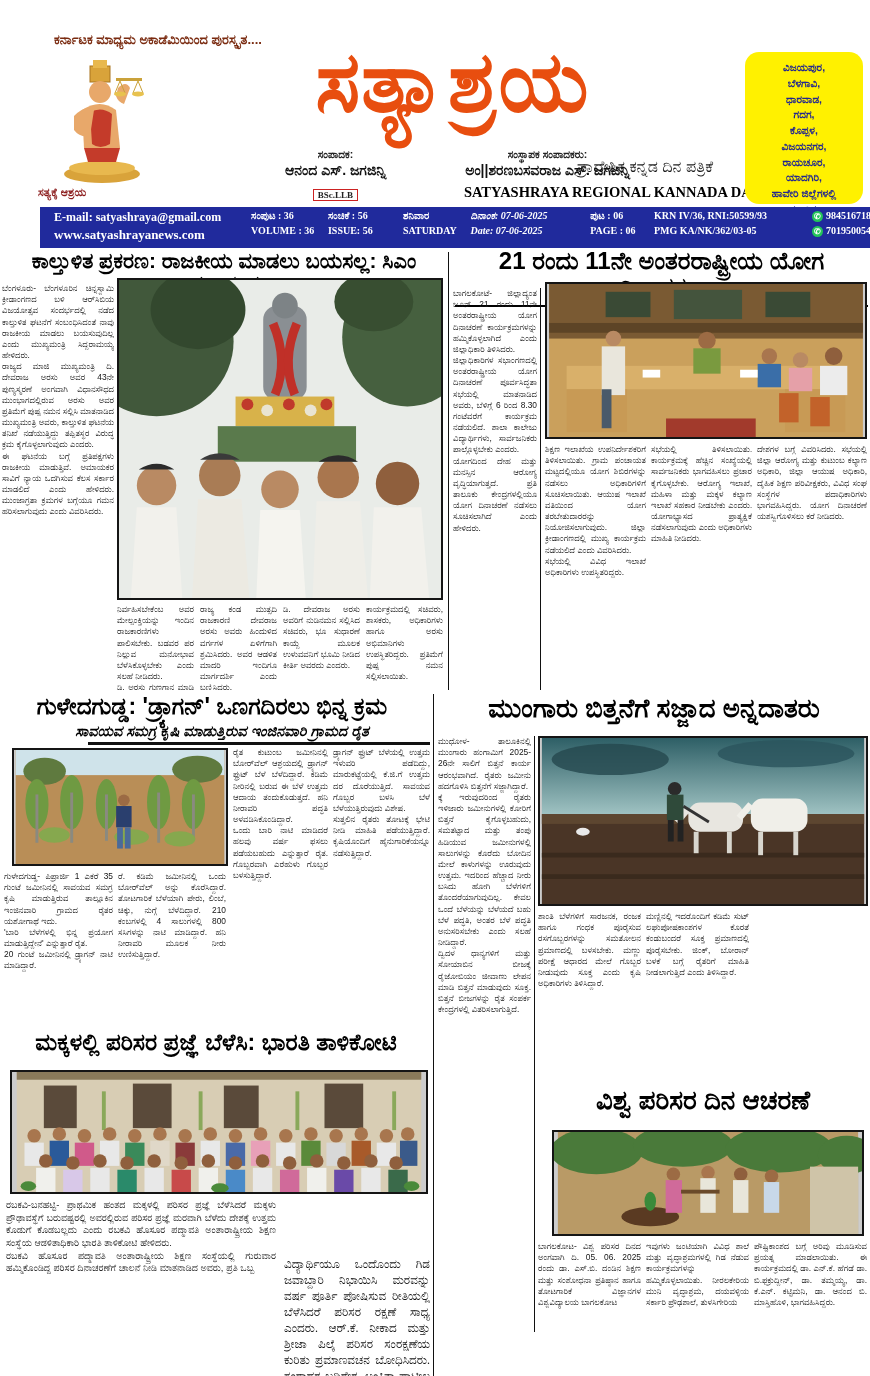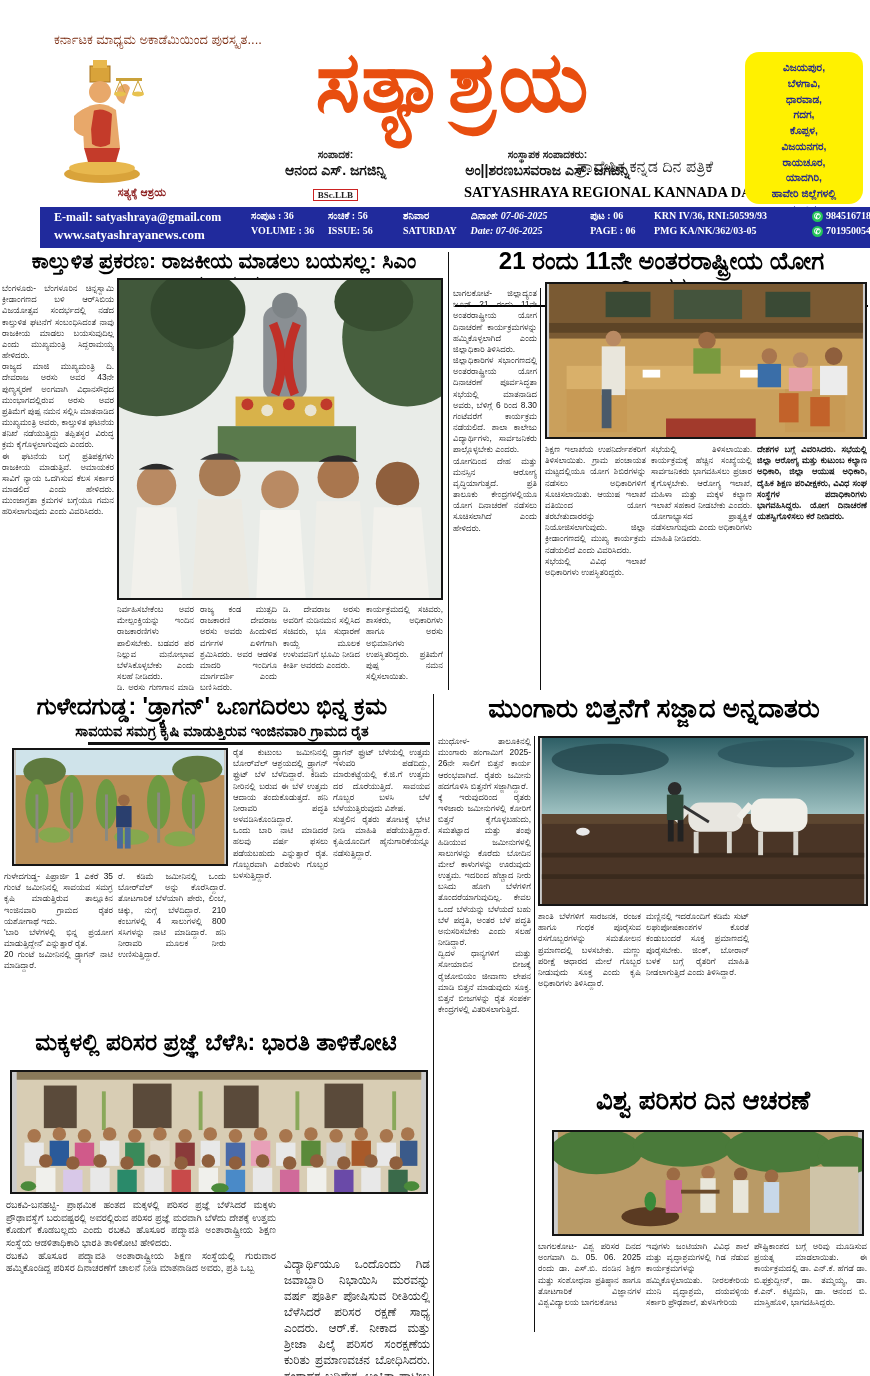--- a/index.html
+++ b/index.html
@@ -6,29 +6,29 @@
   .page{position:relative;width:870px;height:1376px;margin:0 auto;background:#ffffff;
         font-family:"Liberation Sans",sans-serif;color:#111;overflow:hidden;}
   .abs{position:absolute;box-sizing:border-box;}
   .body-text{font-size:8.4px;line-height:1.33;text-align:justify;white-space:pre-line;
              color:#141414;overflow:hidden;}
   .headline{font-weight:bold;color:#000;text-align:center;line-height:1.08;}
   .rule{background:#111;}
   .photo{border:2px solid #151515;overflow:hidden;background:#ccc;}
   .photo svg{display:block;width:100%;height:100%;}
   
-  .academy{font-size:13px;font-weight:normal;color:#7a2b10;}
+  .academy{font-size:13px;font-weight:bold;color:#7a2b10;}
   .title{font-weight:bold;color:#e84e0f;text-align:center;font-size:84px;line-height:1.05;letter-spacing:1px;}
   .sub-kn{font-size:16px;font-weight:normal;color:#1c1c1c;text-align:center;}
   .sub-en{font-size:14.5px;font-weight:bold;font-family:"Liberation Serif",serif;color:#000;text-align:center;}
   .ed-label{font-size:10.5px;font-weight:bold;text-align:center;color:#222;}
   .ed-name{font-size:14px;font-weight:bold;text-align:center;color:#111;}
   .bsc{display:inline-block;border:1px solid #cc2222;padding:0 4px;font-size:9px;
        font-family:"Liberation Serif",serif;font-weight:bold;color:#222;}
-  .logo-caption{font-size:11px;font-weight:bold;color:#8a1a1a;text-align:right;}
+  .logo-caption{font-size:11px;font-weight:bold;color:#8a1a1a;text-align:left;}
   .district-box{background:#fff100;border-radius:14px;color:#23278f;font-weight:bold;
                 font-size:10.5px;line-height:1.5;text-align:center;white-space:pre-line;padding:8px 4px;}
   
   .infobar{background:#202a9c;display:flex;align-items:flex-start;color:#fff;margin-left:40px;}
   .ib-col{display:flex;flex-direction:column;justify-content:center;gap:1px;padding:2px 3px;}
   .ib-top,.ib-bot{font-size:10px;font-weight:bold;font-family:"Liberation Serif",serif;
                   white-space:nowrap;overflow:hidden;line-height:1.35;}
   .wa{display:inline-block;width:11px;height:11px;border-radius:50%;background:#23c35a;color:#fff;
       font-size:8px;line-height:11px;text-align:center;margin-right:3px;vertical-align:middle;}
 </style>
@@ -199,24 +199,24 @@
       <rect x="236" y="112" width="20" height="30" fill="#c2622a"></rect>
       <rect x="268" y="116" width="20" height="30" fill="#c2622a"></rect>
       <rect x="96" y="88" width="18" height="8" fill="#fff"></rect>
         <rect x="196" y="88" width="18" height="8" fill="#fff"></rect>
     </svg>
   </div>
 
   <div class="abs body-text" style="left:545px;top:444px;width:101px;height:246px;">ಶಿಕ್ಷಣ ಇಲಾಖೆಯ ಉಪನಿರ್ದೇಶಕರಿಗೆ ತಿಳಿಸಲಾಯಿತು. ಗ್ರಾಮ ಪಂಚಾಯತ ಮಟ್ಟದಲ್ಲಿಯೂ ಯೋಗ ಶಿಬಿರಗಳನ್ನು ನಡೆಸಲು ಅಧಿಕಾರಿಗಳಿಗೆ ಸೂಚಿಸಲಾಯಿತು. ಆಯುಷ ಇಲಾಖೆ ವತಿಯಿಂದ ಯೋಗ ತರಬೇತುದಾರರನ್ನು ನಿಯೋಜಿಸಲಾಗುವುದು. ಜಿಲ್ಲಾ ಕ್ರೀಡಾಂಗಣದಲ್ಲಿ ಮುಖ್ಯ ಕಾರ್ಯಕ್ರಮ ನಡೆಯಲಿದೆ ಎಂದು ವಿವರಿಸಿದರು.
 ಸಭೆಯಲ್ಲಿ ವಿವಿಧ ಇಲಾಖೆ ಅಧಿಕಾರಿಗಳು ಉಪಸ್ಥಿತರಿದ್ದರು.</div>
   <div class="abs body-text" style="left:651px;top:444px;width:101px;height:246px;font-family:Liberation Serif, serif;">ಸಭೆಯಲ್ಲಿ ತಿಳಿಸಲಾಯಿತು. ಕಾರ್ಯಕ್ರಮಕ್ಕೆ ಹೆಚ್ಚಿನ ಸಂಖ್ಯೆಯಲ್ಲಿ ಸಾರ್ವಜನಿಕರು ಭಾಗವಹಿಸಲು ಪ್ರಚಾರ ಕೈಗೊಳ್ಳಬೇಕು. ಆರೋಗ್ಯ ಇಲಾಖೆ, ಮಹಿಳಾ ಮತ್ತು ಮಕ್ಕಳ ಕಲ್ಯಾಣ ಇಲಾಖೆ ಸಹಕಾರ ನೀಡಬೇಕು ಎಂದರು. ಯೋಗಾಭ್ಯಾಸದ ಪ್ರಾತ್ಯಕ್ಷಿಕೆ ನಡೆಸಲಾಗುವುದು ಎಂದು ಅಧಿಕಾರಿಗಳು ಮಾಹಿತಿ ನೀಡಿದರು.</div>
-  <div class="abs body-text" style="left:757px;top:444px;width:110px;height:246px;font-weight:bold;">ದೇಶಗಳ ಬಗ್ಗೆ ವಿವರಿಸಿದರು. ಸಭೆಯಲ್ಲಿ ಜಿಲ್ಲಾ ಆರೋಗ್ಯ ಮತ್ತು ಕುಟುಂಬ ಕಲ್ಯಾಣ ಅಧಿಕಾರಿ, ಜಿಲ್ಲಾ ಆಯುಷ ಅಧಿಕಾರಿ, ದೈಹಿಕ ಶಿಕ್ಷಣ ಪರಿವೀಕ್ಷಕರು, ವಿವಿಧ ಸಂಘ ಸಂಸ್ಥೆಗಳ ಪದಾಧಿಕಾರಿಗಳು ಭಾಗವಹಿಸಿದ್ದರು. ಯೋಗ ದಿನಾಚರಣೆ ಯಶಸ್ವಿಗೊಳಿಸಲು ಕರೆ ನೀಡಿದರು.</div>
+  <div class="abs body-text" style="left:757px;top:444px;width:110px;height:246px;">ದೇಶಗಳ ಬಗ್ಗೆ ವಿವರಿಸಿದರು. ಸಭೆಯಲ್ಲಿ ಜಿಲ್ಲಾ ಆರೋಗ್ಯ ಮತ್ತು ಕುಟುಂಬ ಕಲ್ಯಾಣ ಅಧಿಕಾರಿ, ಜಿಲ್ಲಾ ಆಯುಷ ಅಧಿಕಾರಿ, ದೈಹಿಕ ಶಿಕ್ಷಣ ಪರಿವೀಕ್ಷಕರು, ವಿವಿಧ ಸಂಘ ಸಂಸ್ಥೆಗಳ ಪದಾಧಿಕಾರಿಗಳು ಭಾಗವಹಿಸಿದ್ದರು. ಯೋಗ ದಿನಾಚರಣೆ ಯಶಸ್ವಿಗೊಳಿಸಲು ಕರೆ ನೀಡಿದರು.</div>
 
   <div class="abs headline" style="left:0;top:694px;width:424px;font-size:23px;">ಗುಳೇದಗುಡ್ಡ: 'ಡ್ರ್ಯಾಗನ್' ಒಣಗದಿರಲು ಭಿನ್ನ ಕ್ರಮ</div>
-  <div class="abs headline" style="left:0;top:724px;width:444px;font-size:14.5px;">ಸಾವಯವ ಸಮಗ್ರ ಕೃಷಿ ಮಾಡುತ್ತಿರುವ ಇಂಜಿನವಾರಿ ಗ್ರಾಮದ ರೈತ</div>
+  <div class="abs headline" style="left:0;top:724px;width:444px;font-size:14.5px;font-style:italic;">ಸಾವಯವ ಸಮಗ್ರ ಕೃಷಿ ಮಾಡುತ್ತಿರುವ ಇಂಜಿನವಾರಿ ಗ್ರಾಮದ ರೈತ</div>
   <div class="abs rule" style="left:88px;top:742px;width:342px;height:3px;"></div>
 
   <div class="abs photo" style="left:12px;top:748px;width:216px;height:118px;">
     <svg viewBox="0 0 216 118">
       <rect width="216" height="118" fill="#b98e57"></rect>
       <rect width="216" height="26" fill="#cfe3ea"></rect>
       <ellipse cx="30" cy="22" rx="22" ry="14" fill="#5f7a3f"></ellipse>
       <ellipse cx="188" cy="20" rx="26" ry="14" fill="#5f7a3f"></ellipse>
       <g fill="#6f9a42">
         <ellipse cx="22" cy="56" rx="12" ry="26"></ellipse>

